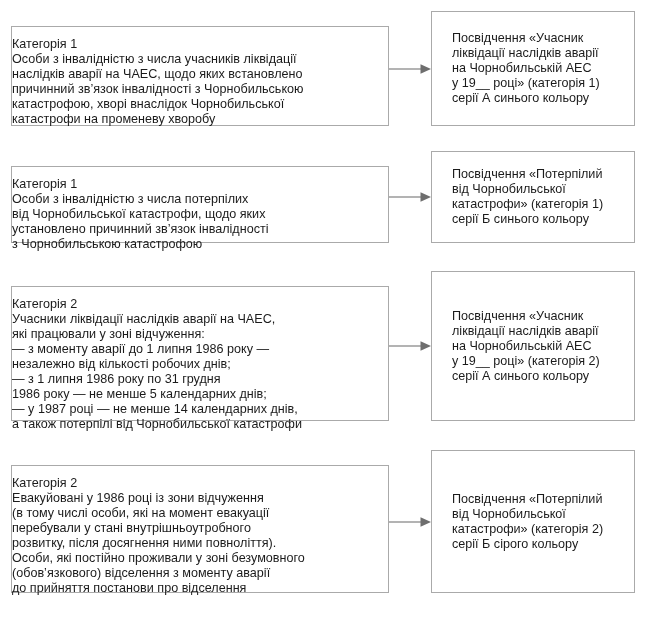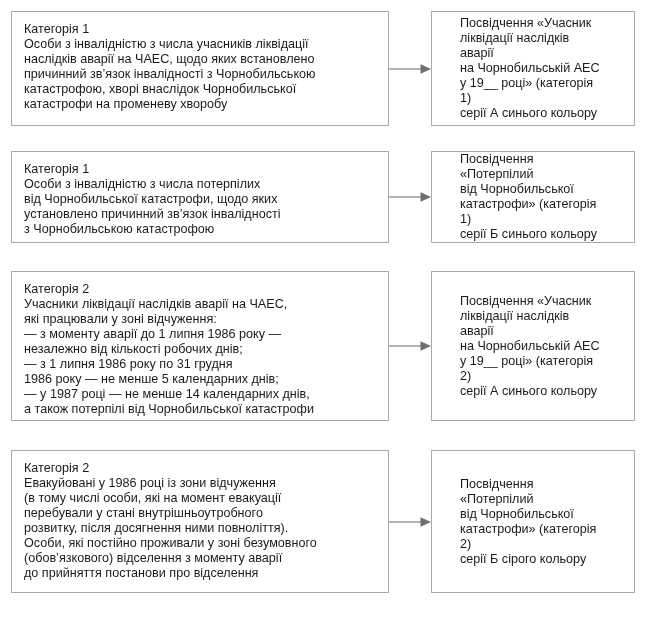--- a/index.html
+++ b/index.html
@@ -27,27 +27,28 @@
   .row-2 { height: 92px;  margin-bottom: 28px; }
   .row-3 { height: 150px; margin-bottom: 29px; }
   .row-4 { height: 143px; }
   .box {
     box-sizing: border-box;
     border: 1px solid var(--border, #aaaaaa);
     background: #ffffff;
   }
   .box-source {
     flex: 0 0 378px;
-    padding: 10px 12px 8px 12px;
+    padding: 10px 12px 8px 0;
+    margin-top: 15px;
   }
   .box-result {
     flex: 0 0 204px;
     display: flex;
     align-items: center;
-    padding: 6px 28px;
+    padding: 6px 20px;
   }
   .arrow-zone {
     flex: 0 0 42px;
     align-self: center;
     display: flex;
     align-items: center;
     justify-content: center;
   }
   .arrow-zone svg { display: block; }
   .box-text {

